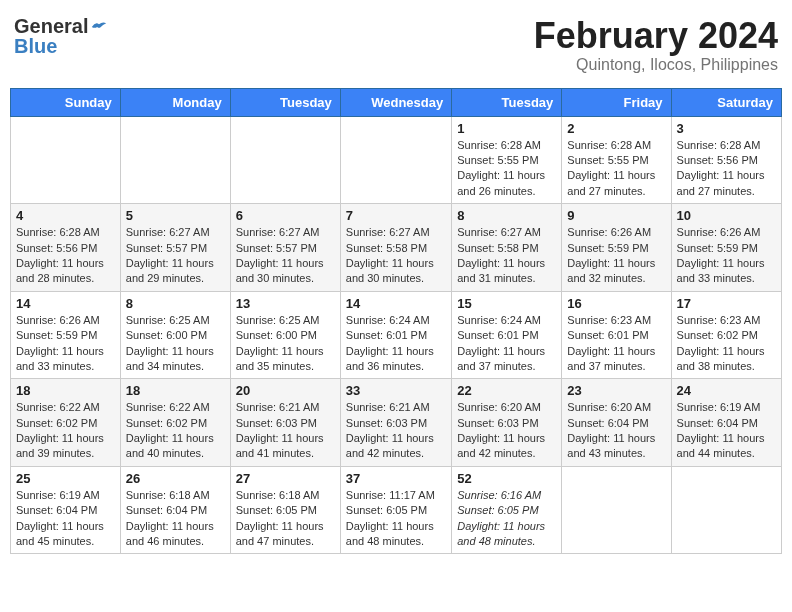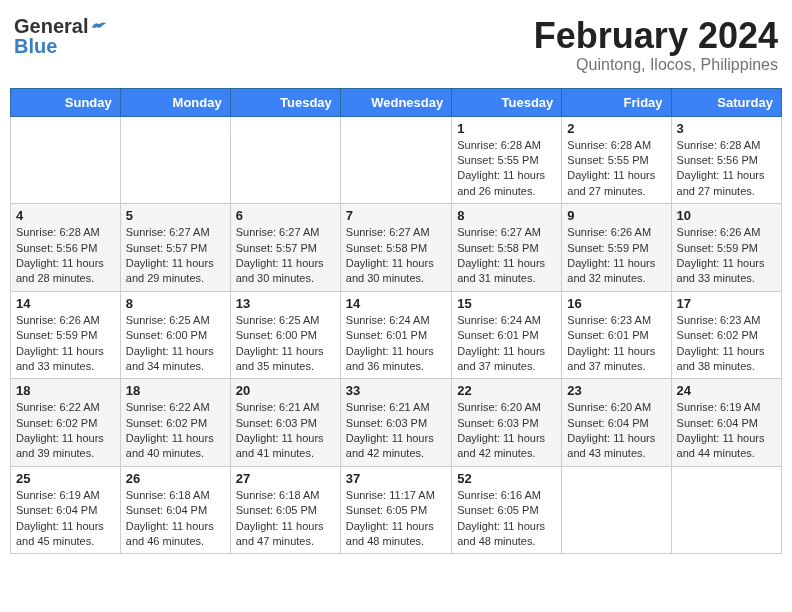--- a/index.html
+++ b/index.html
@@ -335,21 +335,21 @@
         </td>
         <td>
           <span class="day-number">37</span>
           <div class="day-info" style="white-space: pre-line;">Sunrise: 11:17 AM
 Sunset: 6:05 PM
 Daylight: 11 hours
 and 48 minutes.</div>
         </td>
         <td>
           <span class="day-number">52</span>
-          <div class="day-info" style="white-space: pre-line;">Sunrise: 6:16 AM
+          <div class="day-info" style="white-space: pre-line; font-style: italic;">Sunrise: 6:16 AM
 Sunset: 6:05 PM
 Daylight: 11 hours
 and 48 minutes.</div>
         </td>
         <td class="empty-cell"></td>
         <td class="empty-cell"></td>
       </tr>
     </tbody>
 </table>
 

